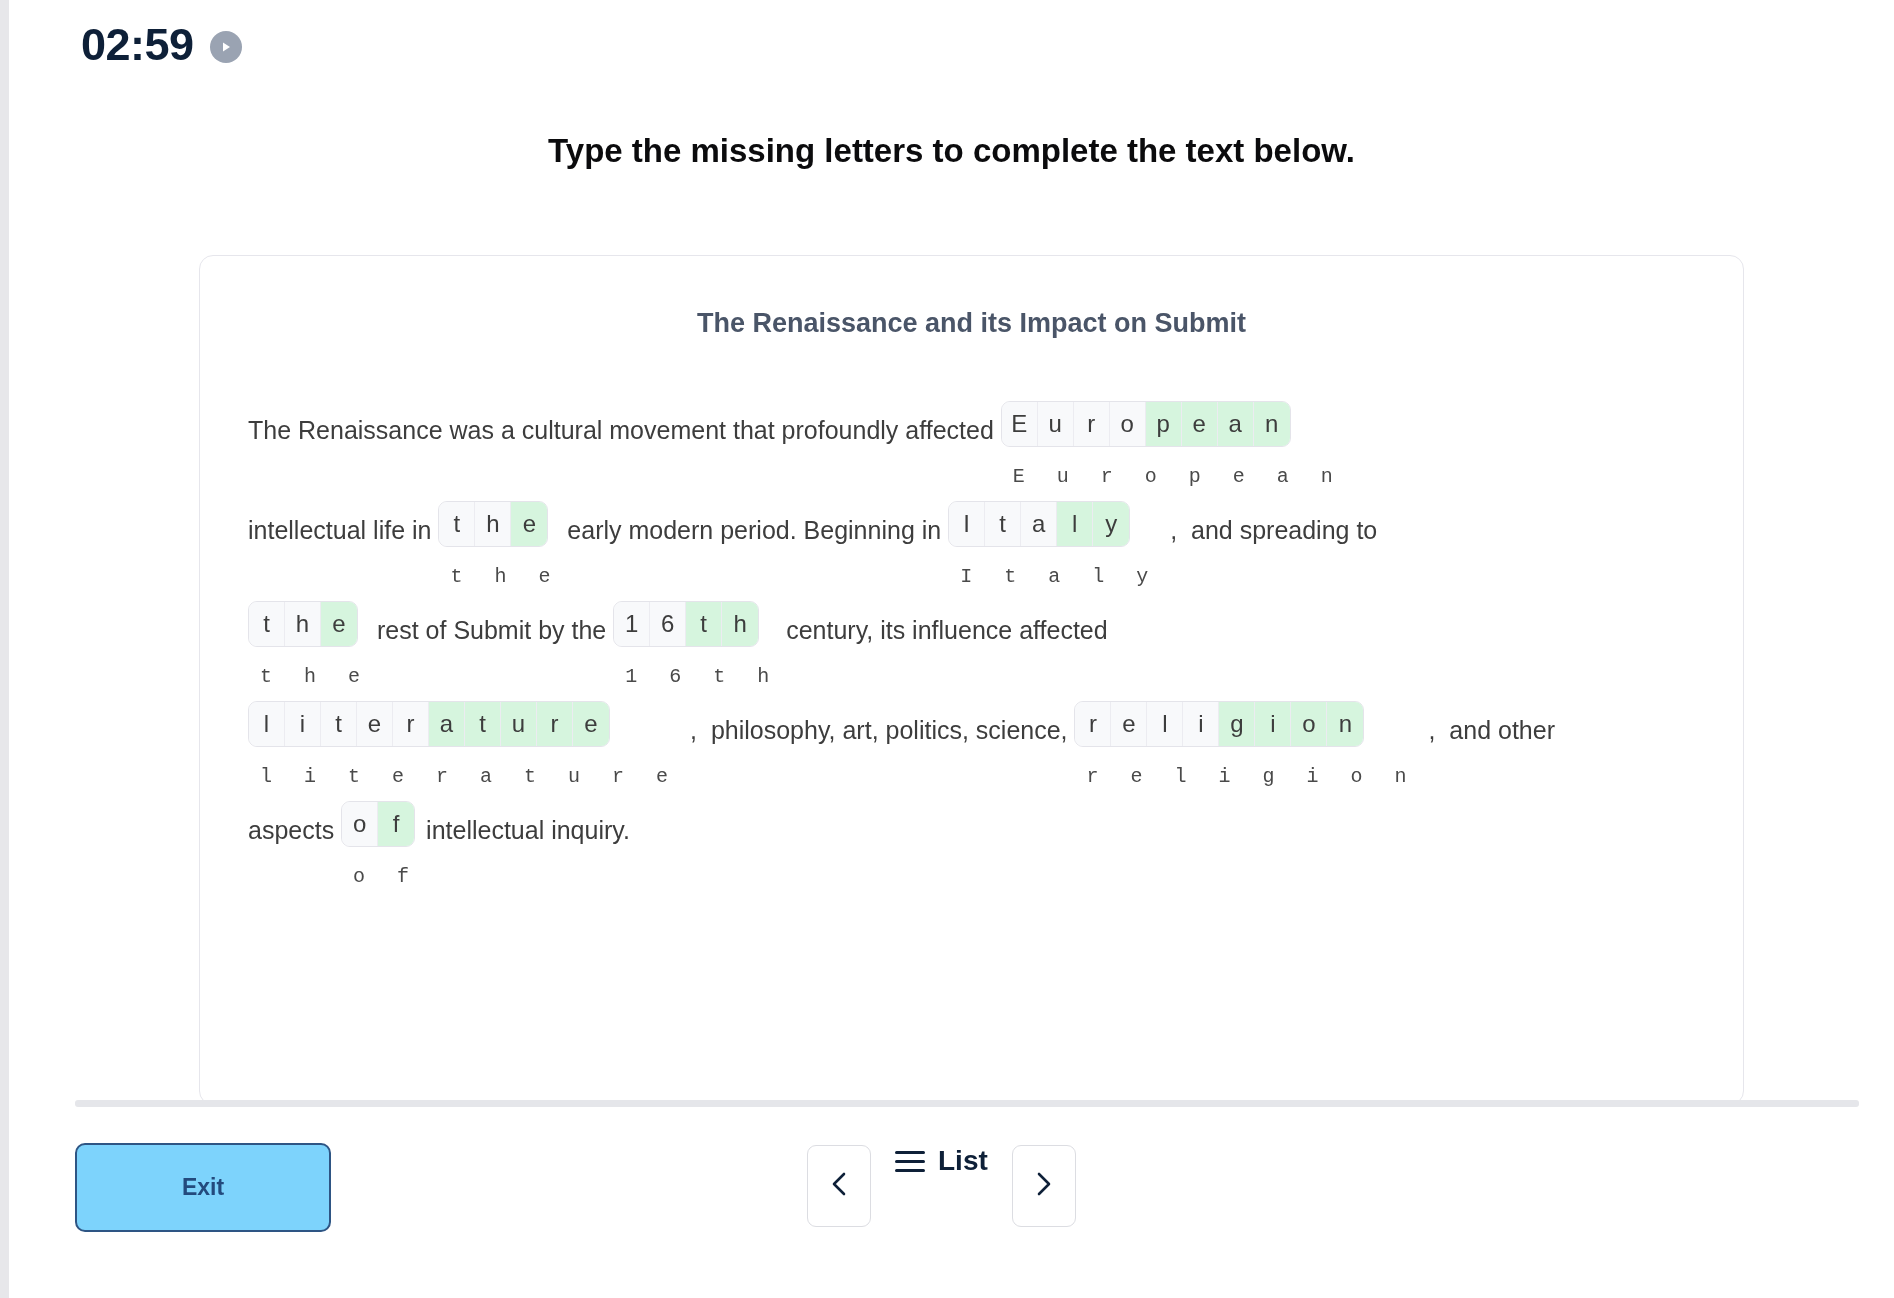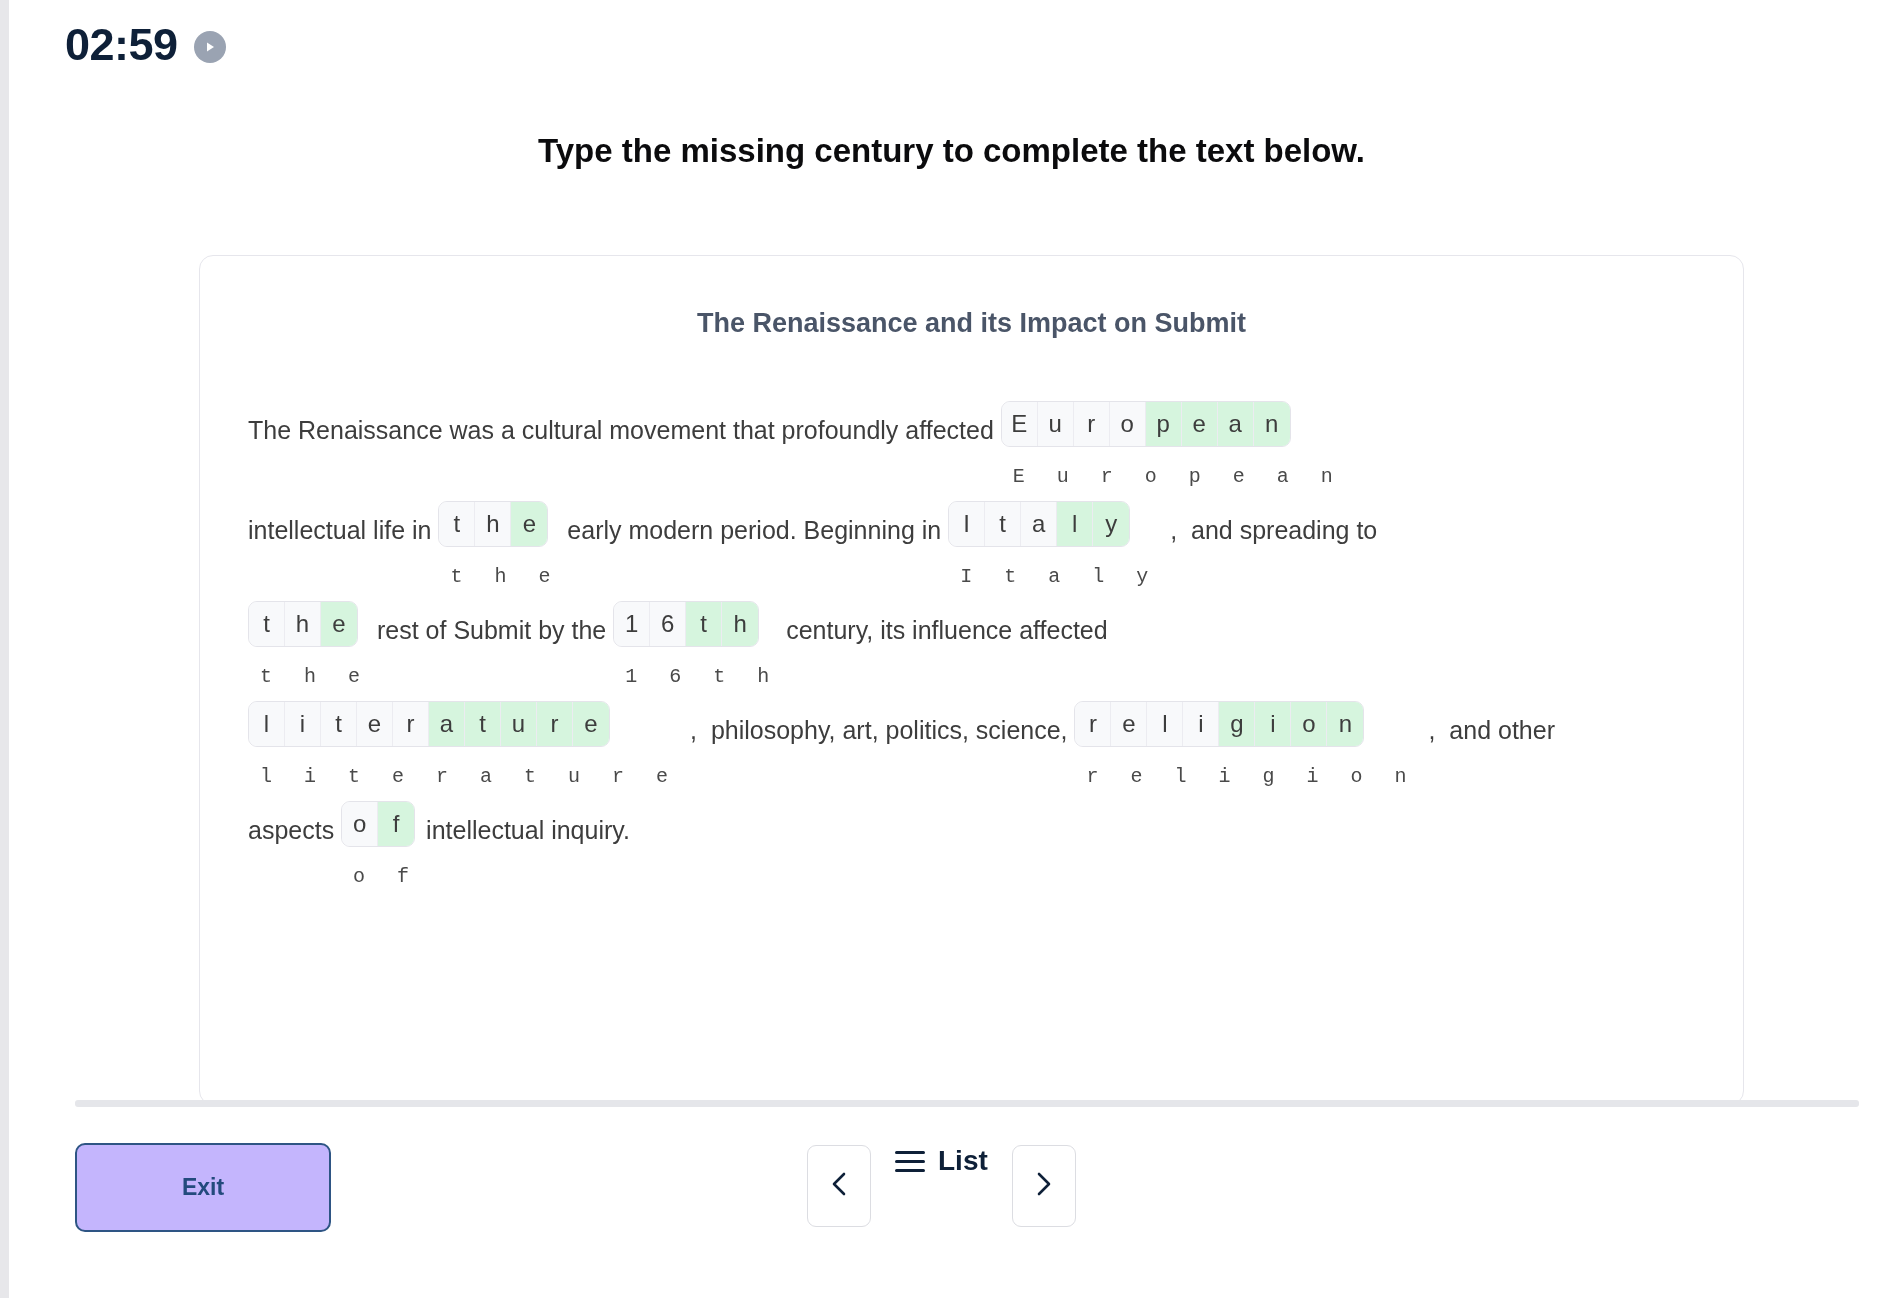--- a/index.html
+++ b/index.html
@@ -22,21 +22,21 @@
   }
   .stage {
     position: absolute;
     left: 9px; top: 0;
     width: 1885px; height: 1298px;
   }
 
   
   .timer-row {
     position: absolute;
-    left: 56px;
+    left: 72px;
     top: 22px;
     display: flex;
     align-items: center;
     gap: 16px;
   }
   .timer-value {
     font-size: 45px;
     font-weight: bold;
     color: #0e2038;
     letter-spacing: -0.5px;
@@ -167,21 +167,21 @@
     height: 100px;
   }
   .btn-exit {
     position: absolute;
     left: 66px;
     top: 0;
     width: 252px;
     height: 85px;
     border: 2px solid #2e5584;
     border-radius: 10px;
-    background: #c4b5fd;
+    background: #7dd3fc;
     color: #234a7d;
     font-size: 23px;
     font-weight: bold;
     display: flex;
     align-items: center;
     justify-content: center;
     cursor: pointer;
   }
   .nav-cluster {
     position: absolute;
@@ -253,21 +253,21 @@
 
   <div class="timer-row">
     <div class="timer-value">02:59</div>
     <div class="play-badge">
       <svg width="14" height="14" viewBox="0 0 14 14" aria-hidden="true">
         <polygon points="4,2.5 11,7 4,11.5" fill="#ffffff"></polygon>
       </svg>
     </div>
   </div>
 
-  <div class="prompt">Type the missing century to complete the text below.</div>
+  <div class="prompt">Type the missing letters to complete the text below.</div>
 
   <div class="card">
     <div class="card-title">The Renaissance and its Impact on Submit</div>
     <div class="passage" id="passage">
         <div class="line">
           <span class="txt">The Renaissance was a cultural movement that profoundly affected </span>
           <span class="wordgroup">
             <span class="boxes">
               <span class="cell">E</span>
               <span class="cell">u</span>

